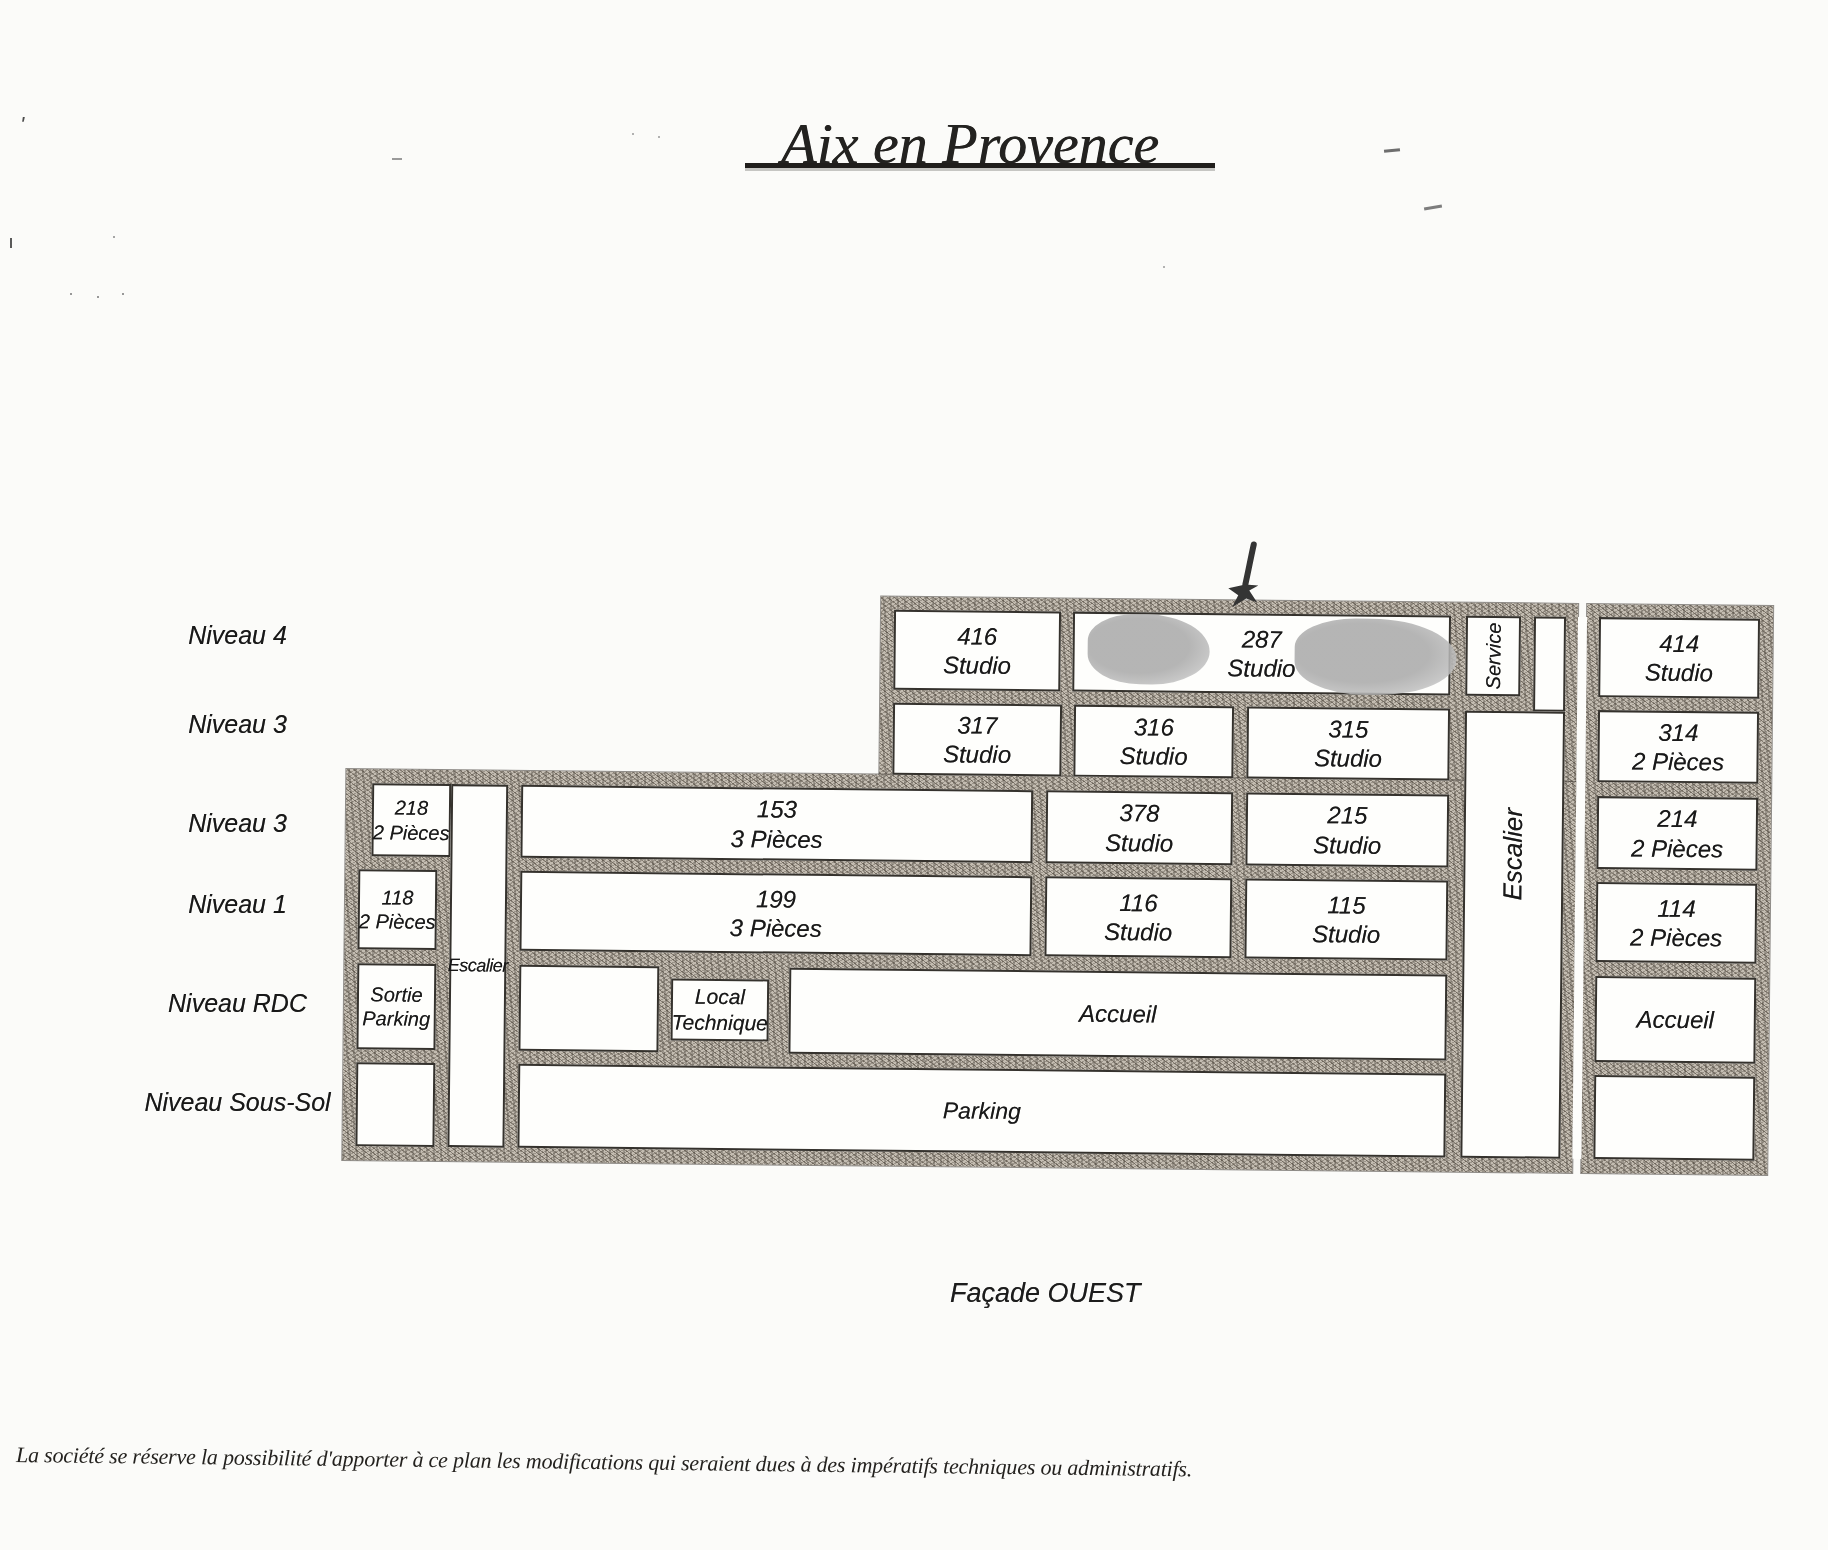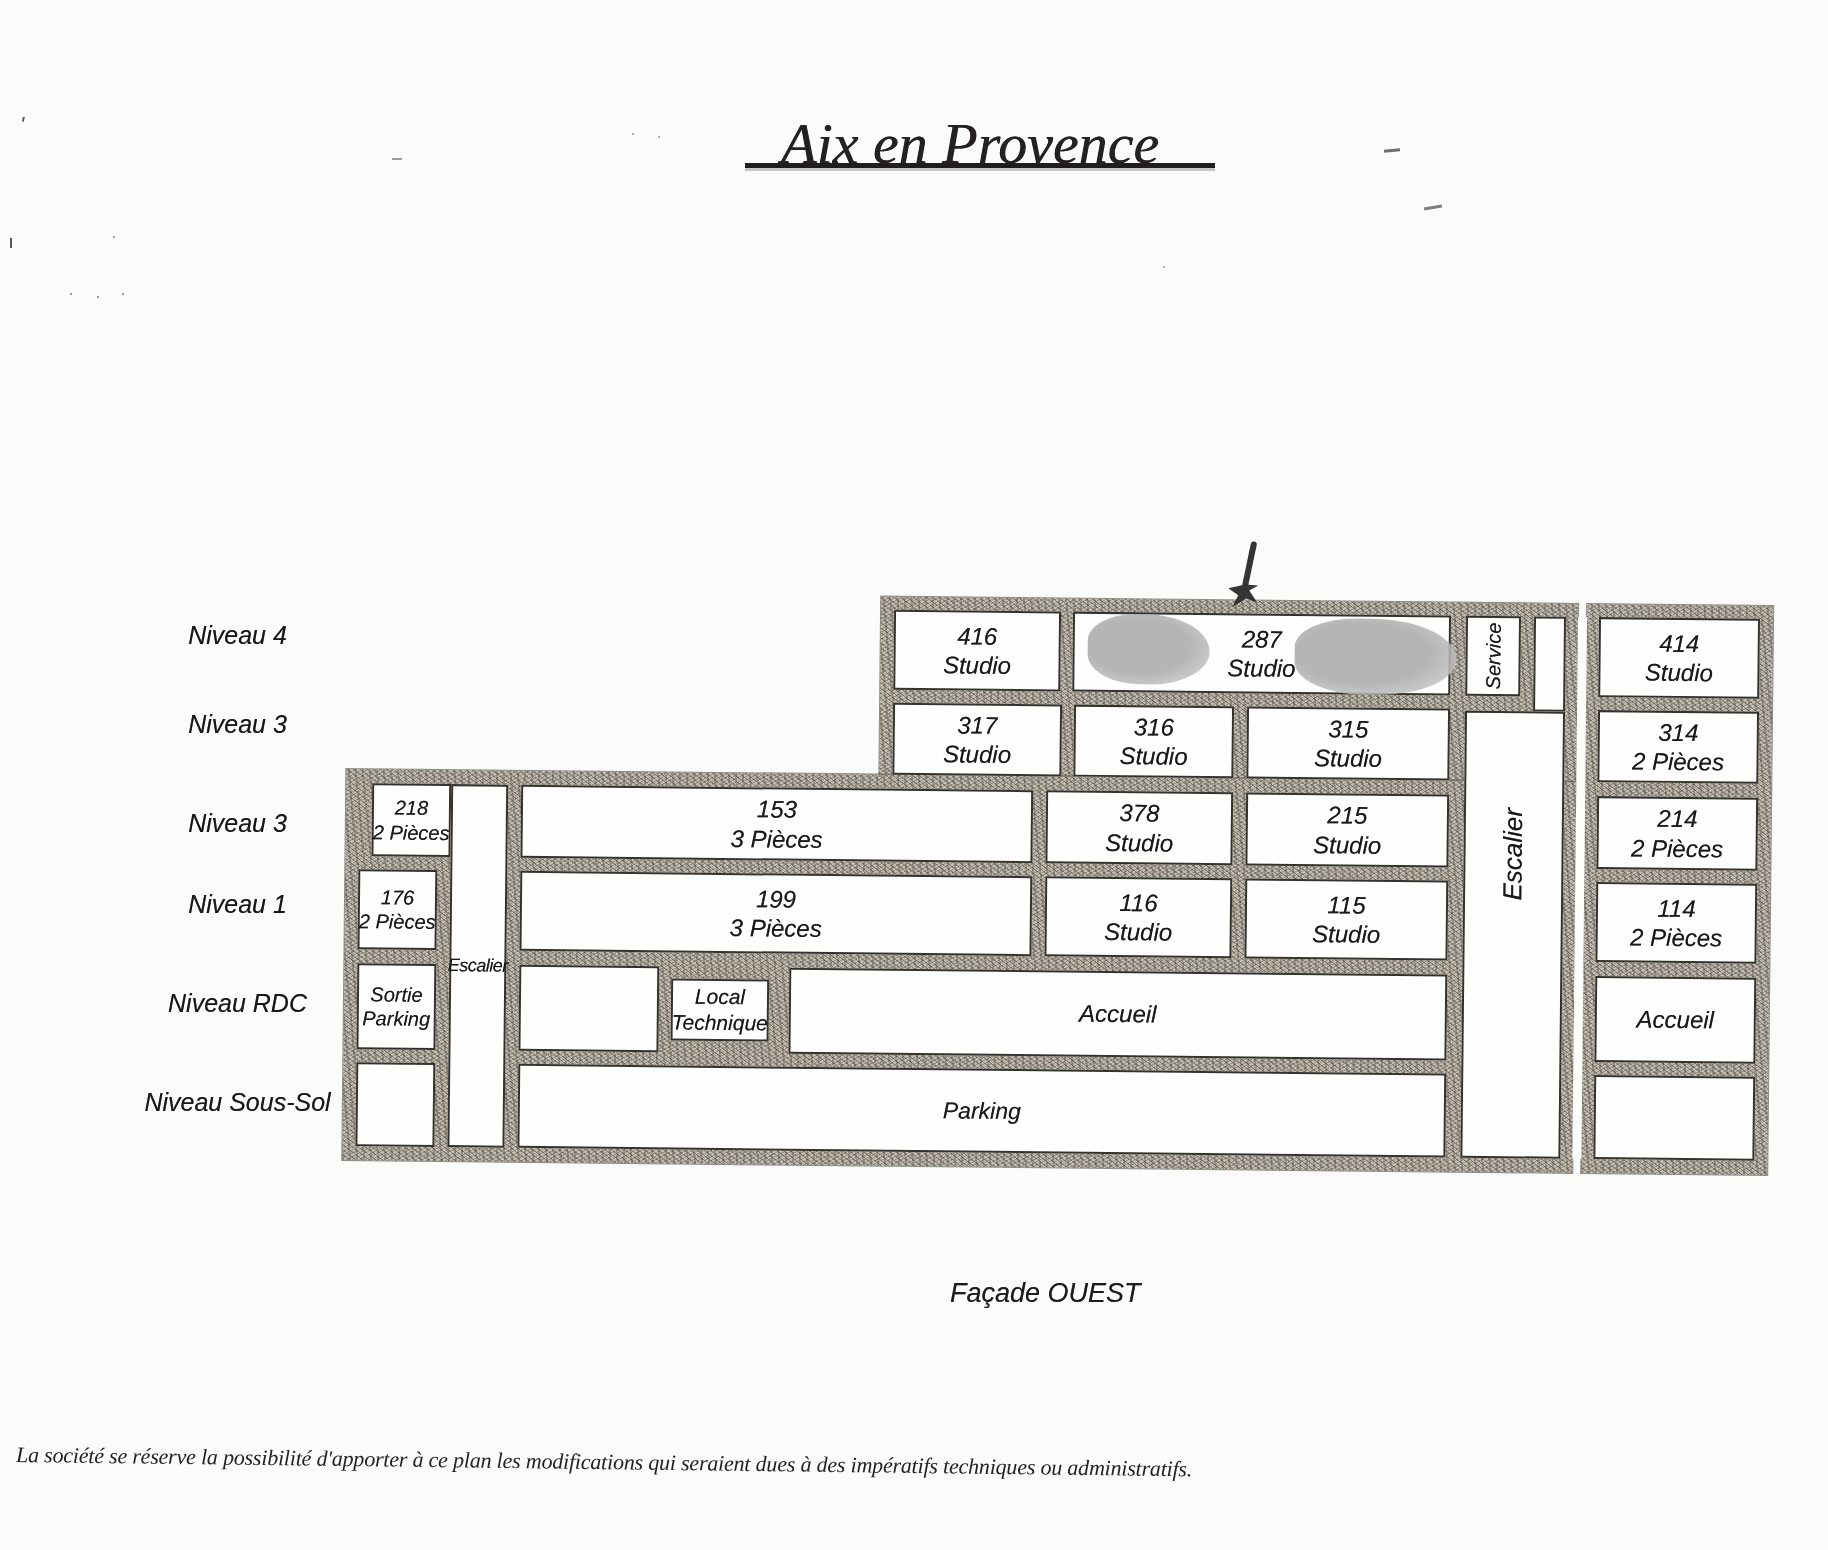--- a/index.html
+++ b/index.html
@@ -110,21 +110,21 @@
   <div class="cell" style="left:1245px;top:783px;width:203px;height:73px">
     <span class="ln">215</span>
     <span class="ln">Studio</span>
   </div>
   <div class="cell" style="left:1596px;top:783px;width:161px;height:73px">
     <span class="ln">214</span>
     <span class="ln">2 Pièces</span>
   </div>
 
   <div class="cell narrow" style="left:358px;top:869px;width:79px;height:80px">
-    <span class="ln">176</span>
+    <span class="ln">118</span>
     <span class="ln">2 Pièces</span>
   </div>
   <div class="cell" style="left:520px;top:869px;width:512px;height:80px">
     <span class="ln">199</span>
     <span class="ln">3 Pièces</span>
   </div>
   <div class="cell" style="left:1045px;top:869px;width:187px;height:80px">
     <span class="ln">116</span>
     <span class="ln">Studio</span>
   </div>

